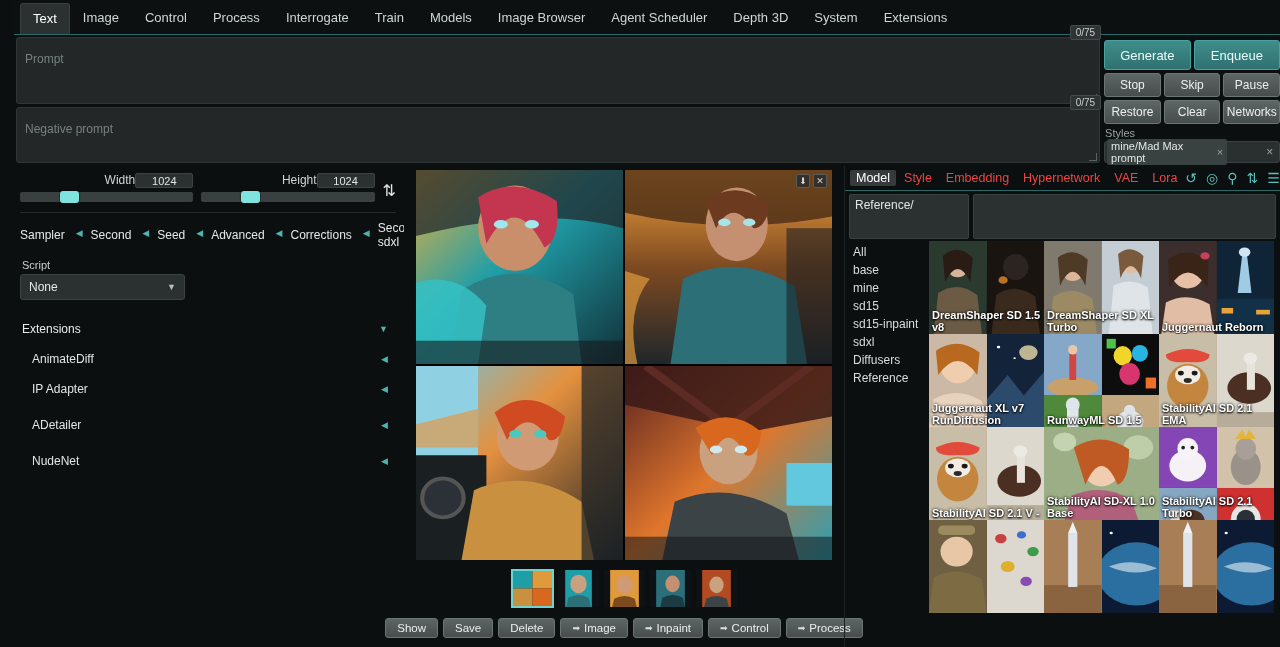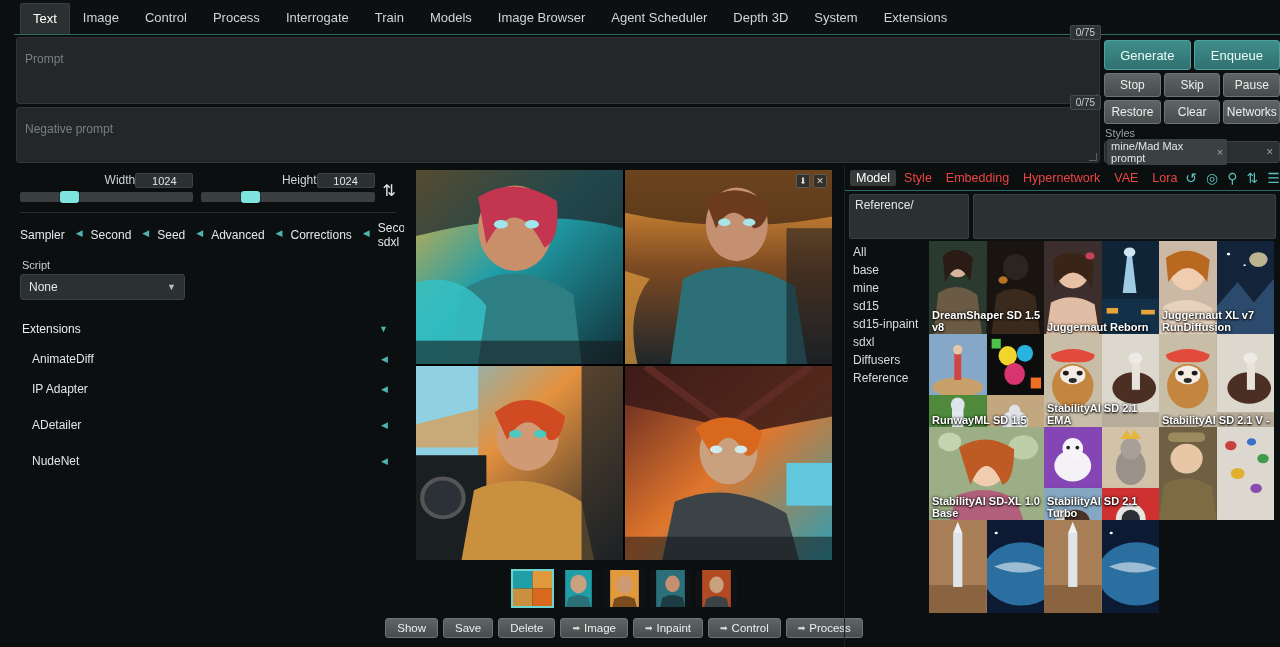--- a/index.html
+++ b/index.html
@@ -565,20 +565,37 @@
               <div style="background:linear-gradient(#2a1c16,#0d0b0a)"><svg class="art" viewBox="0 0 50 100" preserveAspectRatio="none">
                     <rect width="50" height="100" fill="#1a1411"></rect>
                     <ellipse cx="25" cy="28" rx="11" ry="14" fill="#2c2420"></ellipse>
                     <path d="M8 58 Q25 44 42 60 L46 100 H4 Z" fill="#3a2a1e"></path>
                     <circle cx="14" cy="42" r="4" fill="#e08a2a" opacity=".8"></circle>
                   </svg></div>
             </div>
             <div class="cardlbl">DreamShaper SD 1.5 v8</div>
           </div>
 
+          <div class="card">
+            <div class="art split2">
+              <div style="background:#8e8a7e"><svg class="art" viewBox="0 0 50 100" preserveAspectRatio="none">
+                    <rect width="50" height="100" fill="#7f7a6d"></rect>
+                    <ellipse cx="25" cy="30" rx="10" ry="13" fill="#dcb699"></ellipse>
+                    <path d="M12 18 Q25 5 38 20 L36 48 Q25 18 14 48 Z" fill="#4e3a25"></path>
+                    <path d="M8 60 Q25 46 42 62 L46 100 H4 Z" fill="#9b8a63"></path>
+                  </svg></div>
+              <div style="background:#b7c4cc"><svg class="art" viewBox="0 0 50 100" preserveAspectRatio="none">
+                    <rect width="50" height="100" fill="#c3cdd3"></rect>
+                    <ellipse cx="25" cy="24" rx="8" ry="11" fill="#e2bda1"></ellipse>
+                    <path d="M14 14 Q25 3 36 16 L34 40 Q25 14 16 40 Z" fill="#7a5a3c"></path>
+                    <path d="M10 48 Q25 38 40 50 L44 100 H6 Z" fill="#dfe4e8"></path>
+                  </svg></div>
+            </div>
+            <div class="cardlbl">DreamShaper SD XL Turbo</div>
+          </div>
 
           <div class="card">
             <div class="art split2">
               <div style="background:#2e2a2a"><svg class="art" viewBox="0 0 50 100" preserveAspectRatio="none">
                     <rect width="50" height="100" fill="#3b2e2c"></rect>
                     <ellipse cx="25" cy="34" rx="14" ry="17" fill="#e8c0a6"></ellipse>
                     <path d="M8 20 Q25 4 43 22 L42 50 Q25 18 9 50 Z" fill="#3a2317"></path>
                     <path d="M6 66 Q25 54 44 68 L48 100 H2 Z" fill="#e0bda4"></path>
                     <circle cx="40" cy="16" r="4" fill="#c7415c"></circle>
                   </svg></div>

